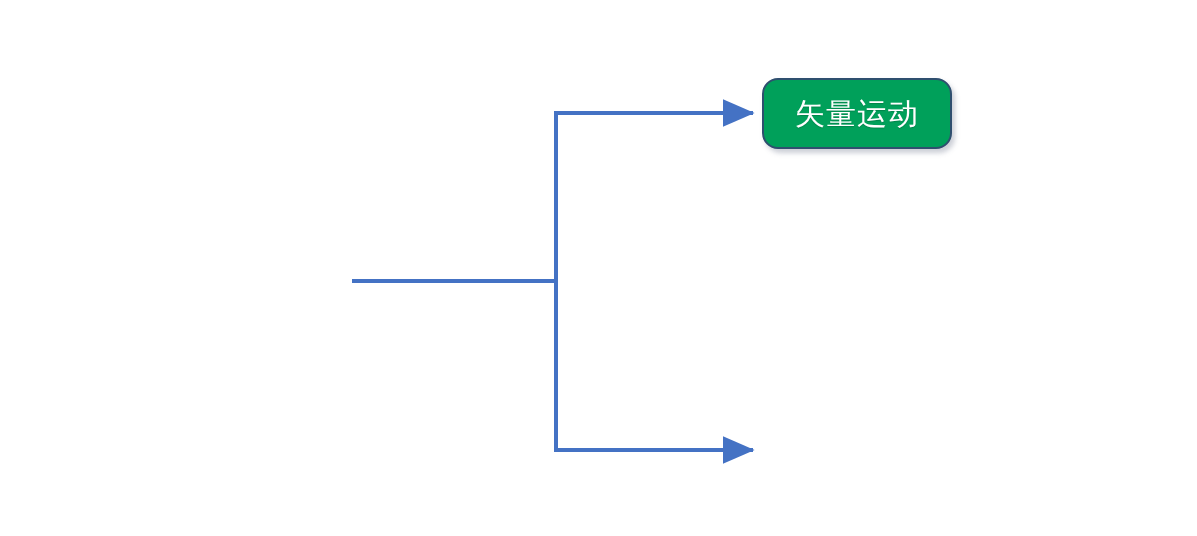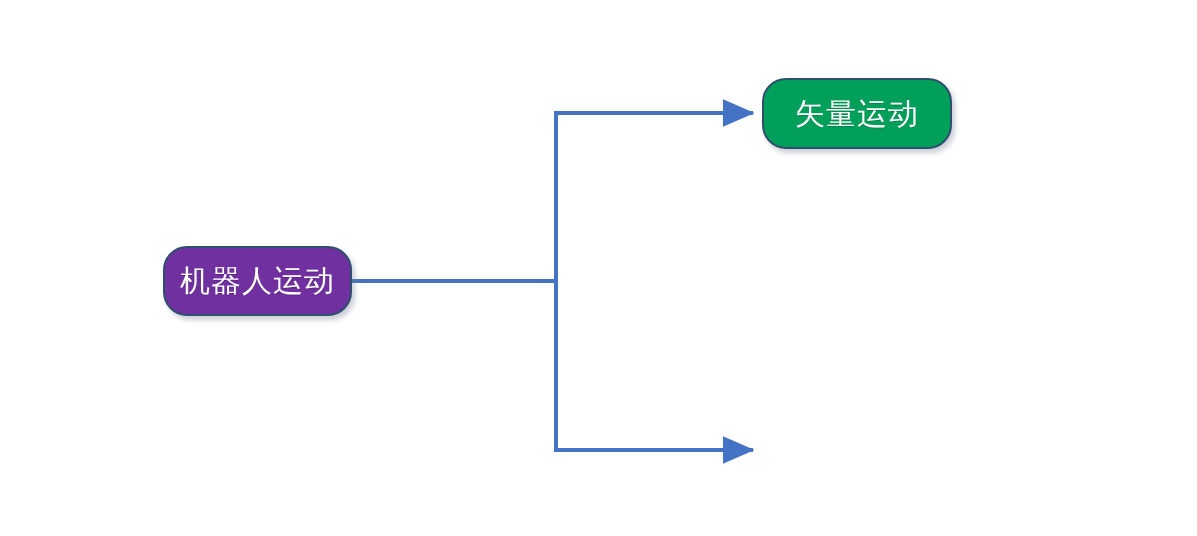--- a/index.html
+++ b/index.html
@@ -23,21 +23,21 @@
     top: 0;
     width: 1197px;
     height: 536px;
   }
   .node {
     position: absolute;
     box-sizing: border-box;
     display: flex;
     align-items: center;
     justify-content: center;
-    border-radius: 24px;
+    border-radius: 16px;
     border: 2px solid #2f4f6f;
     box-shadow: 3px 4px 5px rgba(120, 130, 150, 0.38);
     z-index: 2;
   }
   .node-label {
     color: #ffffff;
     font-size: 30px;
     line-height: 1;
     letter-spacing: 1px;
     white-space: nowrap;
@@ -77,22 +77,19 @@
       </marker>
     </defs>
 
     <path d="M352,281 L556,281" fill="none" stroke="#4472c4" stroke-width="4" stroke-linecap="butt" stroke-linejoin="miter"></path>
 
     <path d="M556,281 L556,113 L753,113" fill="none" stroke="#4472c4" stroke-width="4" stroke-linecap="butt" stroke-linejoin="miter" marker-end="url(#arrowhead)"></path>
 
     <path d="M556,281 L556,450 L753,450" fill="none" stroke="#4472c4" stroke-width="4" stroke-linecap="butt" stroke-linejoin="miter" marker-end="url(#arrowhead)"></path>
   </svg>
 
-  <div id="node-root" class="node">
-    <span class="node-label">机器人运动</span>
-  </div>
 
   <div id="node-vector" class="node">
     <span class="node-label">矢量运动</span>
   </div>
 
 
 </div>
 
 </body></html>

